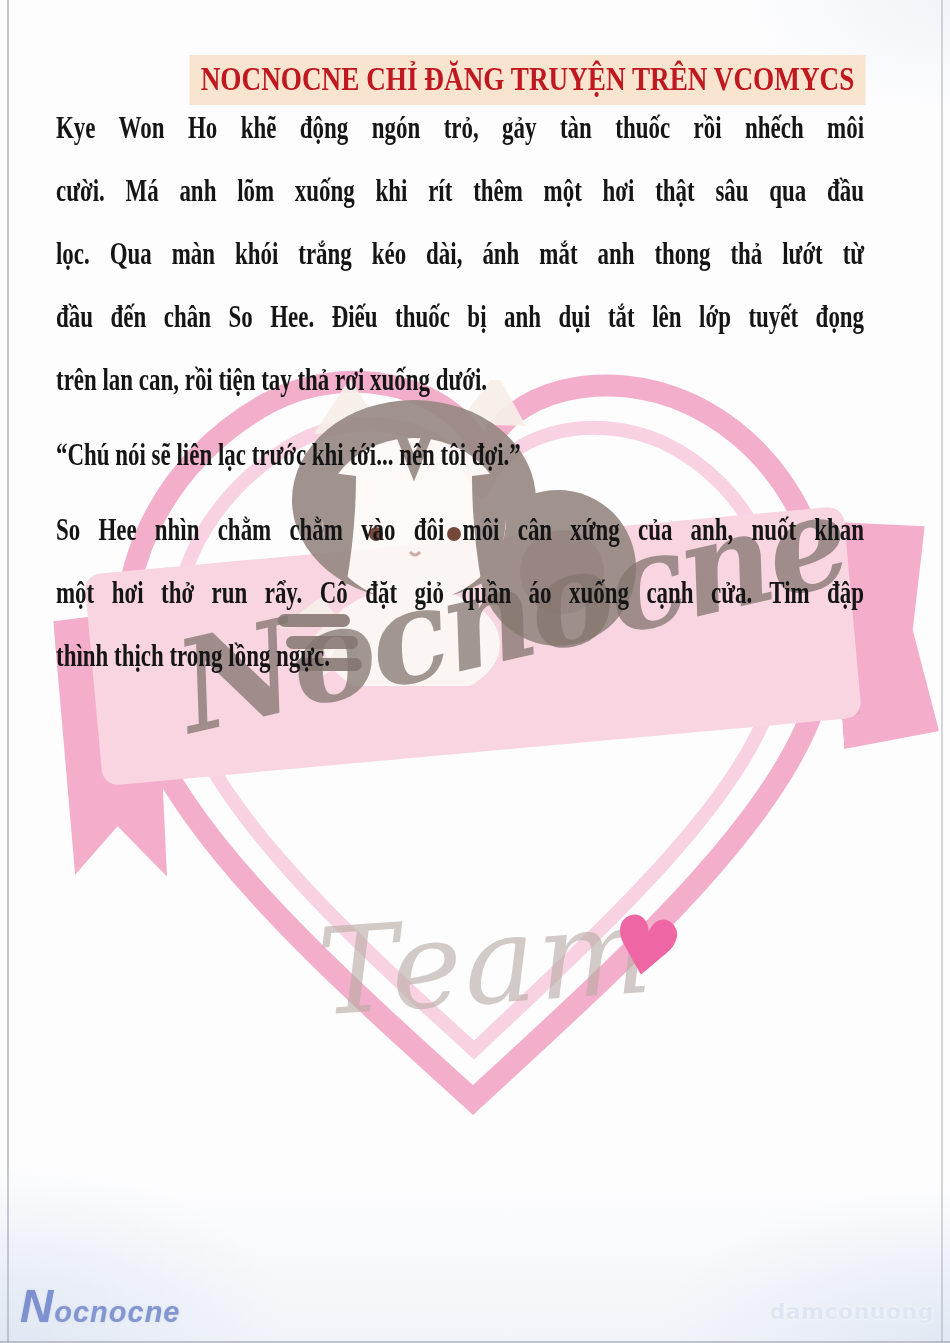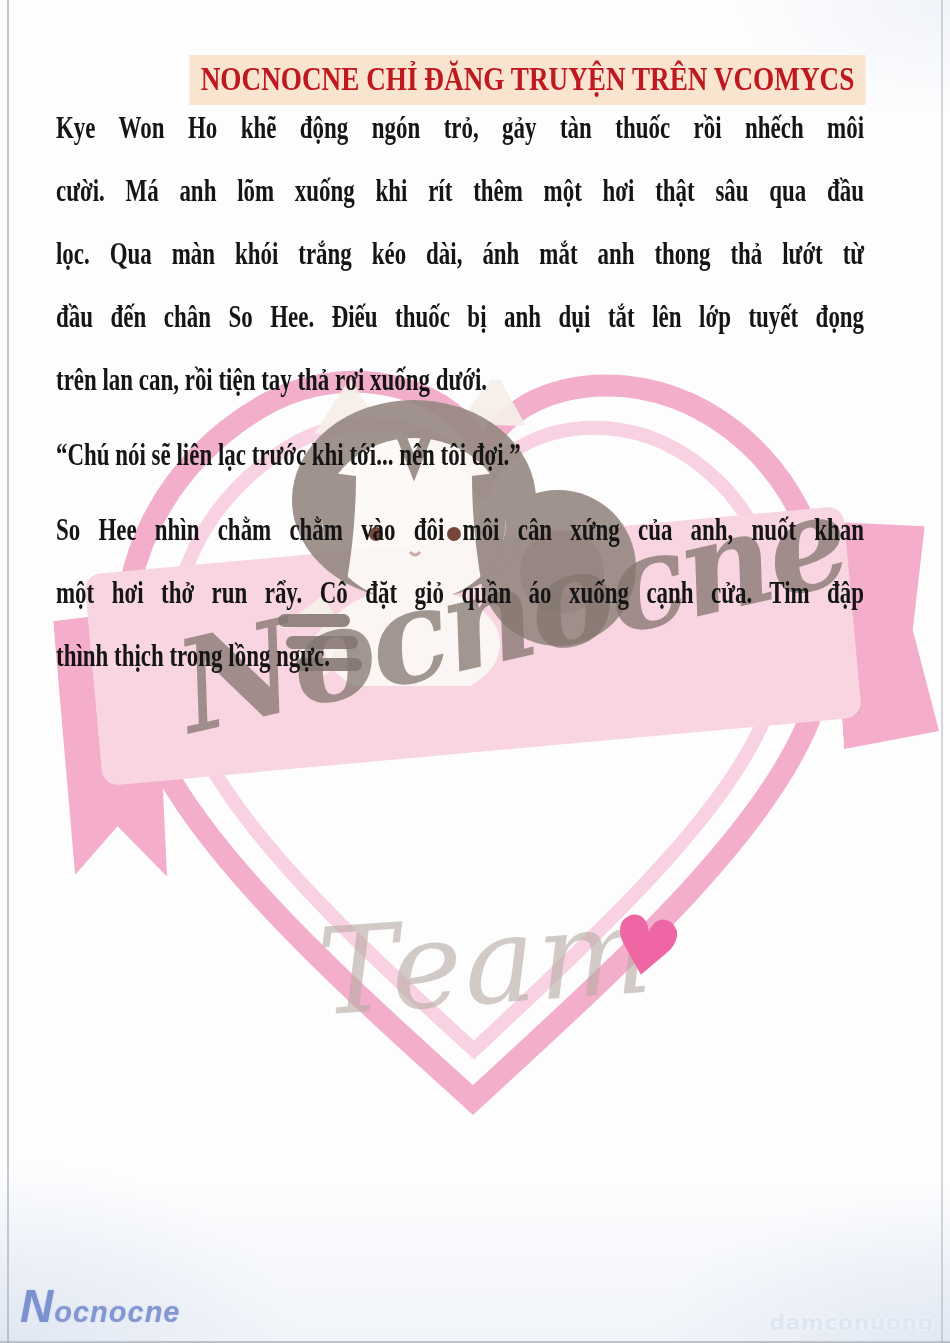--- a/index.html
+++ b/index.html
@@ -53,21 +53,21 @@
   .bline{width:1092px;transform:scaleX(.74);transform-origin:left center;
     line-height:63px;font-size:31px;font-weight:700;white-space:nowrap;
     text-align:justify;text-align-last:justify;}
   .bline.pl{text-align-last:left;}
 
   
   .logo{position:absolute;left:20px;bottom:10px;z-index:6;color:#8496d0;
     font-family:"Liberation Sans","DejaVu Sans",sans-serif;font-style:italic;font-weight:700;
     font-size:29px;letter-spacing:1px;text-shadow:0 0 2px rgba(132,150,208,.35);}
   .logo::first-letter{font-size:46px;color:#7d90cf;}
-  .credit{position:absolute;right:16px;bottom:8px;z-index:6;color:#dde6f2;
+  .credit{position:absolute;right:16px;bottom:19px;z-index:6;color:#dde6f2;
     font-family:"DejaVu Sans","Liberation Sans",sans-serif;font-weight:700;font-size:22px;
     letter-spacing:.5px;text-shadow:0 0 3px rgba(255,255,255,.8);}
 </style>
 </head>
 <body>
 
 <div id="page">
 
   <svg id="heart-svg" class="wm" viewBox="0 0 950 1343" xmlns="http://www.w3.org/2000/svg">
     <path d="M483,455 C460,390 355,358 270,402 C165,458 103,575 133,695 C165,822 320,962 473,1100

